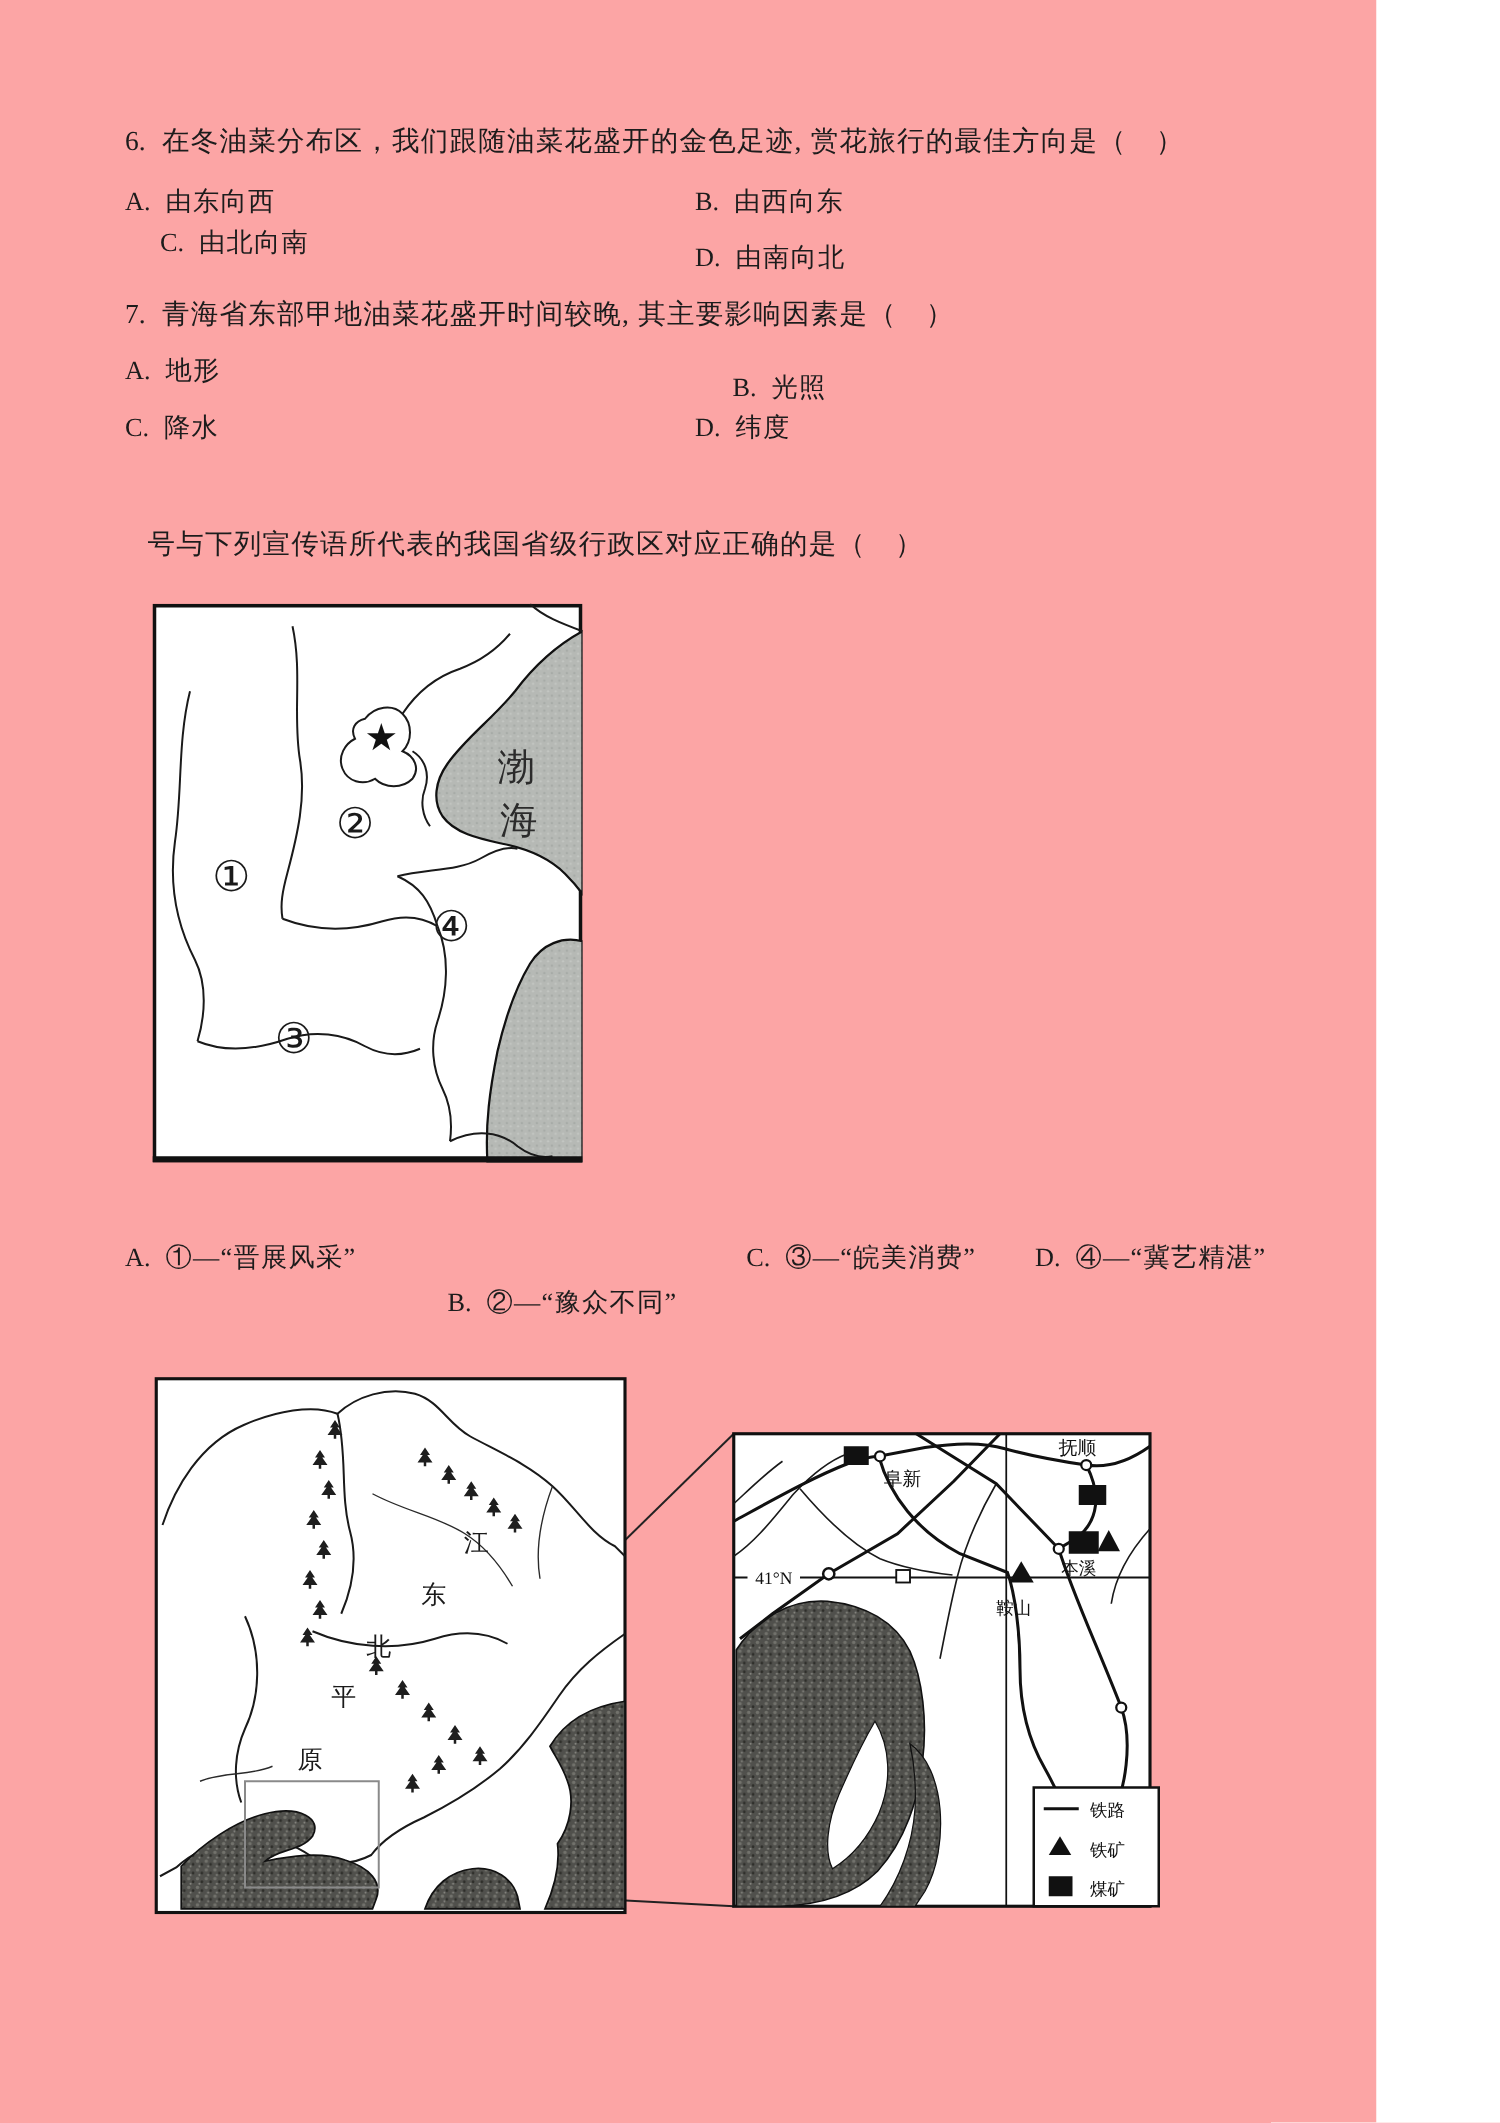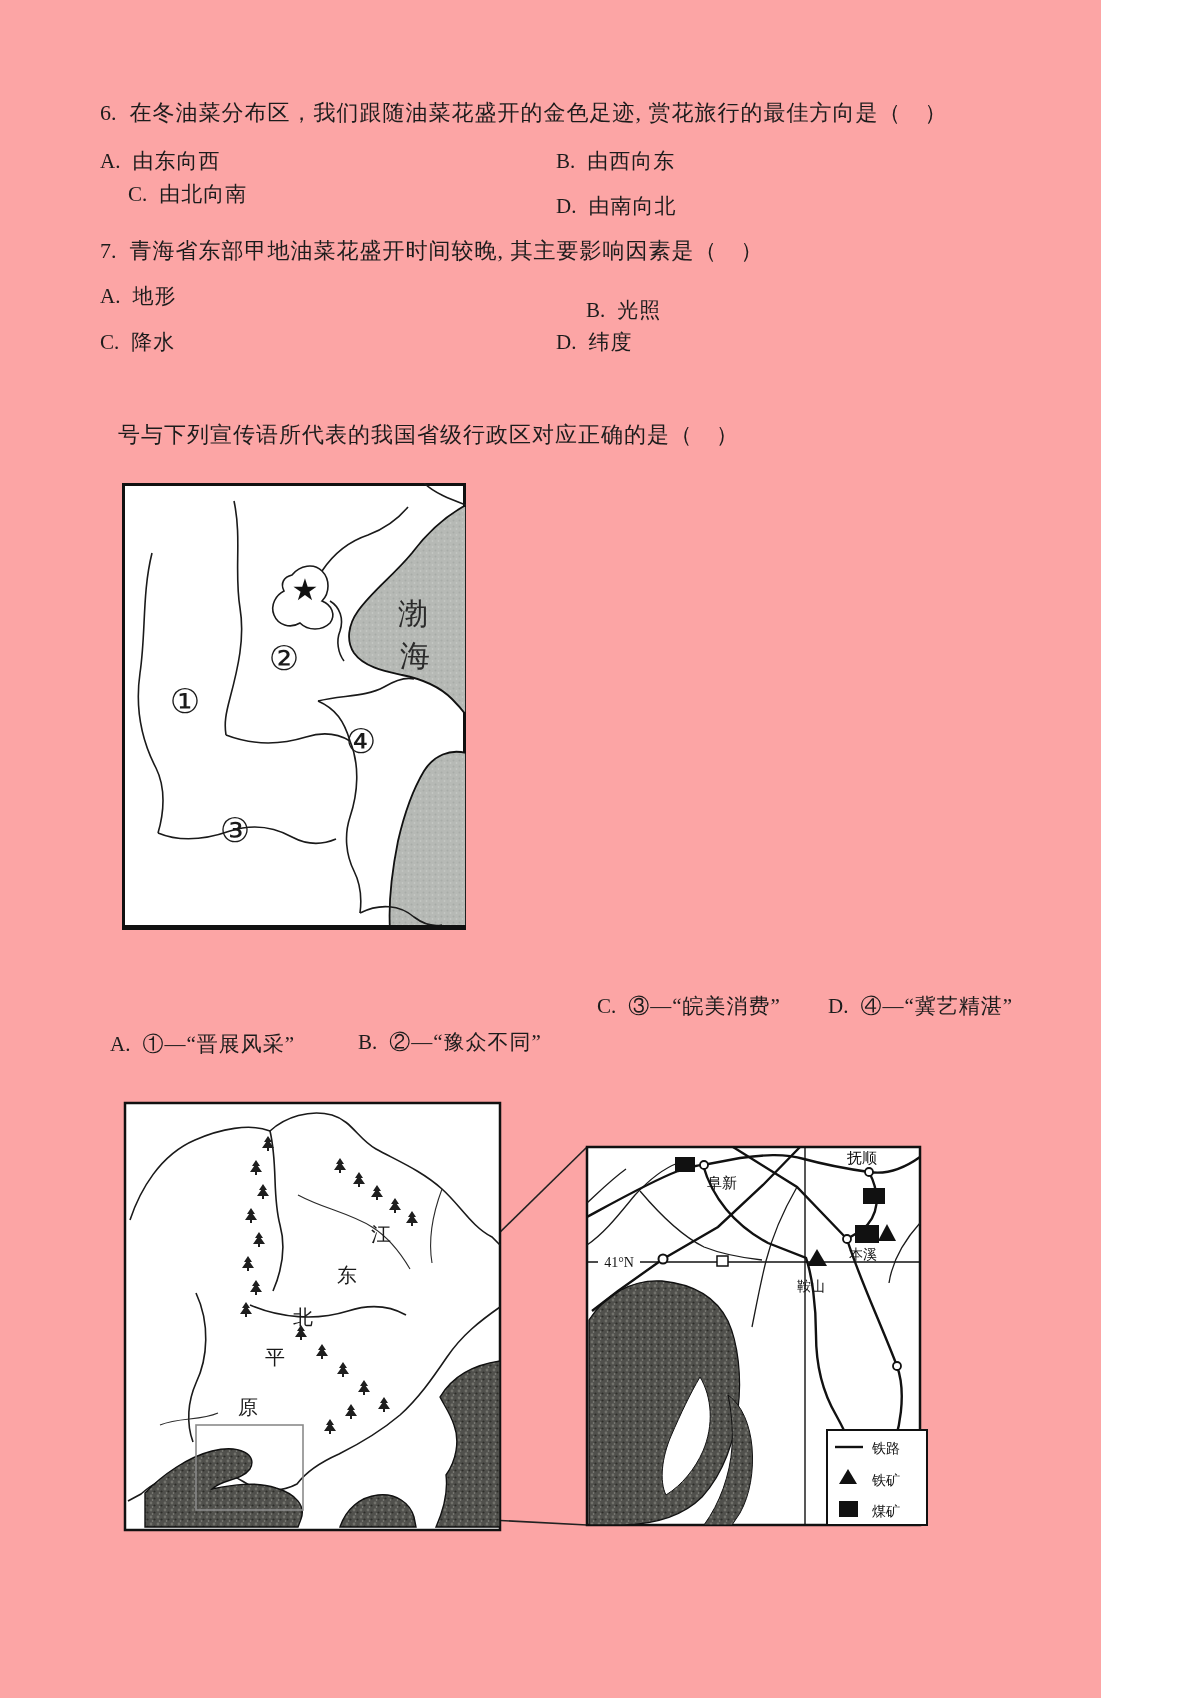--- a/index.html
+++ b/index.html
@@ -96,21 +96,21 @@
     <text x="162" y="187" font-size="34" text-anchor="middle" fill="#1a1a1a">②</text>
     <text x="113" y="359" font-size="34" text-anchor="middle" fill="#1a1a1a">③</text>
     <text x="239" y="270" font-size="34" text-anchor="middle" fill="#1a1a1a">④</text>
 
     <text x="291" y="141" font-size="30" text-anchor="middle" fill="#2b2b2b">渤</text>
     <text x="293" y="183" font-size="30" text-anchor="middle" fill="#2b2b2b">海</text>
 
     <line x1="0" y1="444.5" x2="344" y2="444.5" stroke="#111" stroke-width="5"></line>
   </svg>
 
-  <div class="line opt" style="left:100px;top:1030px;margin-left:10px;">
+  <div class="line opt" style="left:100px;top:992px;">
     <span class="optlabel">A.</span><span>①—“晋展风采”</span>
   </div>
   <div class="line opt" style="left:358px;top:992px;margin-top:36px;">
     <span class="optlabel">B.</span><span>②—“豫众不同”</span>
   </div>
   <div class="line opt" style="left:597px;top:992px;">
     <span class="optlabel">C.</span><span>③—“皖美消费”</span>
   </div>
   <div class="line opt" style="left:828px;top:992px;">
     <span class="optlabel">D.</span><span>④—“冀艺精湛”</span>

